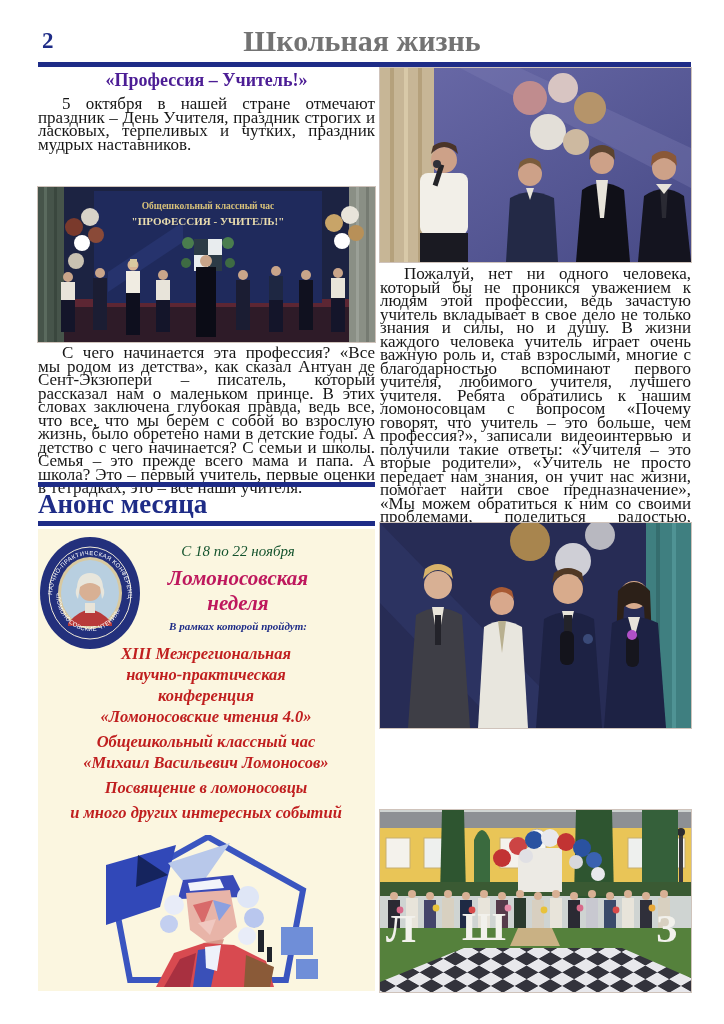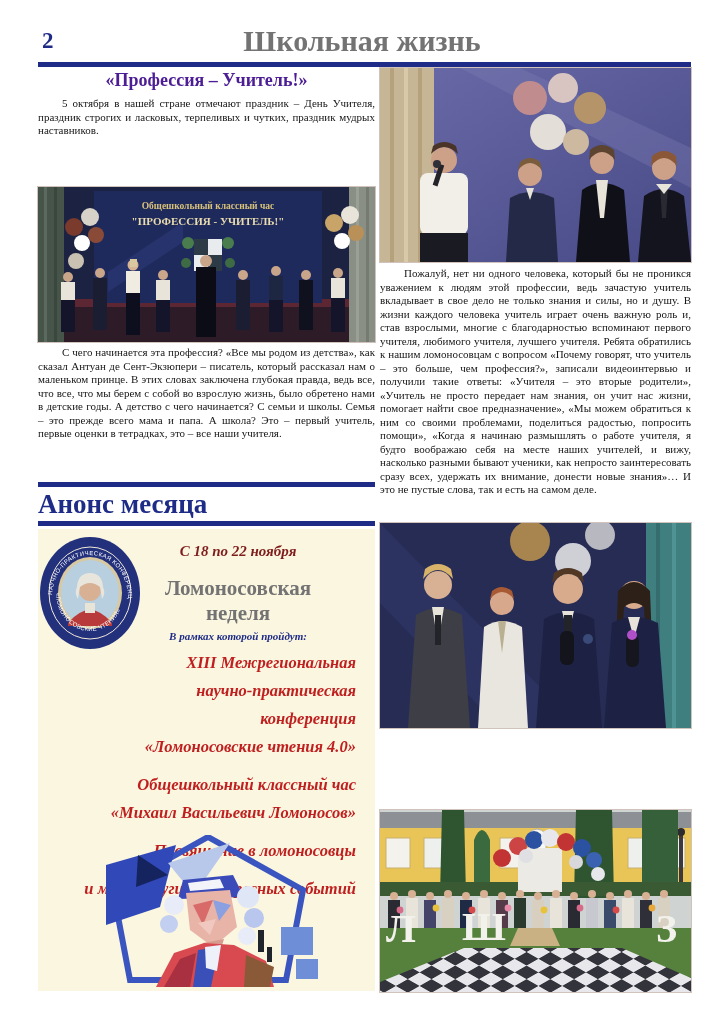--- a/index.html
+++ b/index.html
@@ -10,37 +10,37 @@
   }
   .abs{position:absolute;}
   
   .page-number{left:42px;top:28px;font-size:23px;font-weight:bold;color:#1e2c87;}
   .page-title{left:0;top:24px;width:724px;text-align:center;font-size:30px;font-weight:bold;color:#737373;}
   .header-rule{left:38px;top:62px;width:653px;height:5px;background:#1e2c87;}
   
   .left-col{left:38px;width:337px;}
   .right-col{left:380px;width:311px;}
   .article-title{top:70px;text-align:center;font-size:18px;font-weight:bold;color:#4c1d95;width:337px;}
-  .para{font-size:11px;line-height:13.5px;text-align:justify;}
+  .para{font-size:17px;line-height:13.5px;text-align:justify;}
   p.jpara{margin:0;text-indent:24px;}
   .lp12{top:97px;width:337px;}
   .photo{outline:1px solid #cfc3bb;}
   .photo1{top:187px;width:337px;height:155px;}
   .lp3{top:346px;width:337px;}
   .ann-rule1{top:482px;width:337px;height:5px;background:#1e2c87;}
   .ann-title{top:489px;width:337px;text-align:left;font-size:27px;font-weight:bold;color:#1e2c87;}
   .ann-rule2{top:521px;width:337px;height:5px;background:#1e2c87;}
   .cream{top:529px;width:337px;height:462px;background:#fbf6e0;}
   .badge{left:0px;top:6px;width:104px;height:116px;}
   .ann-head{left:70px;top:14px;width:260px;text-align:center;}
-  .ann-date{font-size:15px;font-weight:bold;font-style:italic;color:#7f1d1d;}
-  .ann-event{font-size:21px;line-height:25px;font-weight:bold;color:#737373;white-space:pre-line;margin-top:16px;}
+  .ann-date{font-size:15px;font-weight:normal;font-style:italic;color:#14532d;}
+  .ann-event{font-size:21px;line-height:25px;font-weight:bold;font-style:italic;color:#be185d;white-space:pre-line;margin-top:6px;}
   .ann-sub{font-size:11px;font-weight:bold;font-style:italic;color:#1e2c87;margin-top:4px;}
   .ann-items{left:18px;top:110px;width:300px;text-align:center;}
-  .ann-item{font-size:16.5px;line-height:28px;font-weight:bold;font-style:italic;color:#c01f1f;white-space:pre-line;margin-top:10px;text-align:right;}
+  .ann-item{font-size:16.5px;line-height:21px;font-weight:bold;font-style:italic;color:#c01f1f;white-space:pre-line;margin-top:4px;}
   .artwork{left:60px;top:306px;width:220px;height:152px;}
   
   .photo2{top:68px;width:311px;height:194px;}
   .rp1{top:267px;width:311px;}
   .photo3{top:523px;width:311px;height:205px;}
   .rp2{top:741px;width:311px;}
   .photo4{top:810px;width:311px;height:182px;}
 </style>
 </head>
 <body>

